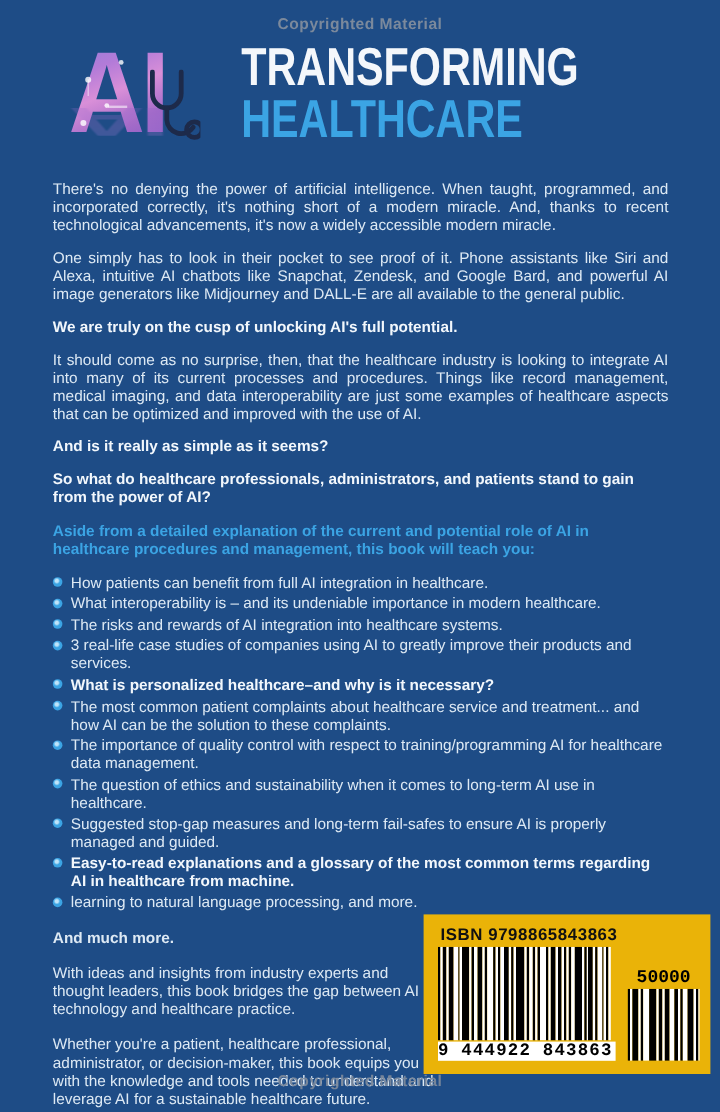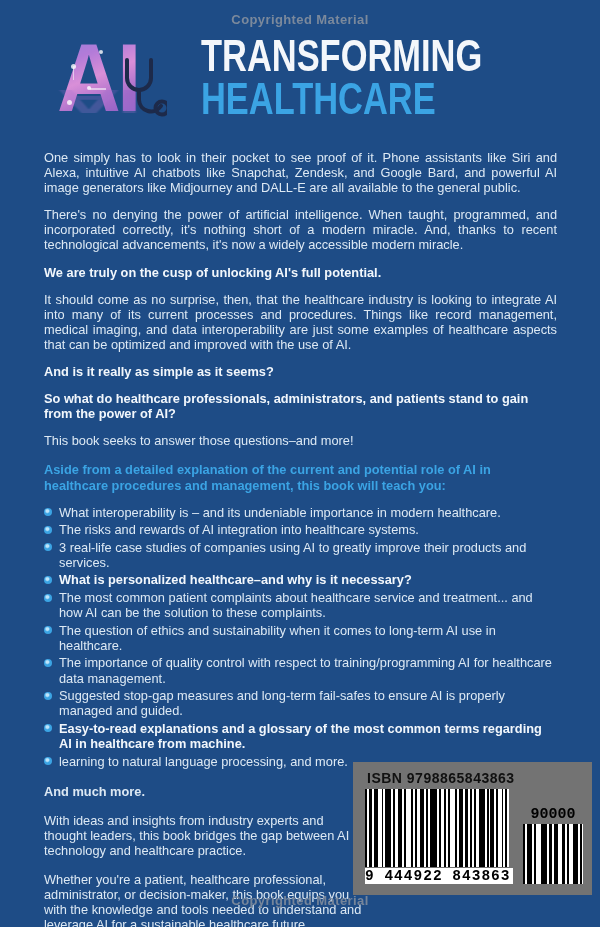--- a/index.html
+++ b/index.html
@@ -90,21 +90,21 @@
     margin-top:3.5px;
     background:radial-gradient(circle at 42% 38%, #bfe4fa 0 18%, #3ba4e4 40% 100%);
   }
   .closing-more{margin-top:15px;font-weight:bold;}
   .closing-p{margin-top:14px;width:318px;text-align:left;}
 
   
   .barcode-box{
     position:absolute;left:353px;top:762px;
     width:239px;height:133px;
-    background:#737373;color:#000;
+    background:#eab308;color:#000;
     padding:6px 10px 6px 12px;
     z-index:2;
   }
   .isbn-label{
     font-size:14px;font-weight:bold;letter-spacing:.5px;
     color:#111;margin:2px 0 3px 2px;
     font-family:"Liberation Sans",sans-serif;
   }
   .barcode-row{display:flex;align-items:flex-end;gap:10px;}
   .barcode-main-wrap{position:relative;width:148px;}
@@ -150,59 +150,62 @@
       </svg>
     </div>
     <div class="titles">
       <div class="title-line l1">TRANSFORMING</div>
       <div class="title-line l2">HEALTHCARE</div>
     </div>
   </div>
 
   <div class="content">
     <div id="intro-paragraphs">
+        <div class="para">There's no denying the power of artificial intelligence. When taught, programmed, and incorporated correctly, it's nothing short of a modern miracle. And, thanks to recent technological advancements, it's now a widely accessible modern miracle.</div>
         <div class="para">One simply has to look in their pocket to see proof of it. Phone assistants like Siri and Alexa, intuitive AI chatbots like Snapchat, Zendesk, and Google Bard, and powerful AI image generators like Midjourney and DALL-E are all available to the general public.</div>
-        <div class="para">There's no denying the power of artificial intelligence. When taught, programmed, and incorporated correctly, it's nothing short of a modern miracle. And, thanks to recent technological advancements, it's now a widely accessible modern miracle.</div>
         <div class="para bold">We are truly on the cusp of unlocking AI's full potential.</div>
         <div class="para">It should come as no surprise, then, that the healthcare industry is looking to integrate AI into many of its current processes and procedures. Things like record management, medical imaging, and data interoperability are just some examples of healthcare aspects that can be optimized and improved with the use of AI.</div>
         <div class="para bold">And is it really as simple as it seems?</div>
         <div class="para bold">So what do healthcare professionals, administrators, and patients stand to gain from the power of AI?</div>
-        <div class="para">This book seeks to answer those questions–and more!</div>
       </div>
 
     <div class="teach-intro">Aside from a detailed explanation of the current and potential role of AI in healthcare procedures and management, this book will teach you:</div>
 
     <ul class="teach-list" id="teach-list">
         <li class="">
           <span class="bullet-dot"></span>
+          <span class="li-text">How patients can benefit from full AI integration in healthcare.</span>
+        </li>
+        <li class="">
+          <span class="bullet-dot"></span>
           <span class="li-text">What interoperability is – and its undeniable importance in modern healthcare.</span>
         </li>
         <li class="">
           <span class="bullet-dot"></span>
           <span class="li-text">The risks and rewards of AI integration into healthcare systems.</span>
         </li>
         <li class="">
           <span class="bullet-dot"></span>
           <span class="li-text">3 real-life case studies of companies using AI to greatly improve their products and services.</span>
         </li>
         <li class="bold">
           <span class="bullet-dot"></span>
           <span class="li-text">What is personalized healthcare–and why is it necessary?</span>
         </li>
         <li class="">
           <span class="bullet-dot"></span>
           <span class="li-text">The most common patient complaints about healthcare service and treatment... and how AI can be the solution to these complaints.</span>
         </li>
         <li class="">
           <span class="bullet-dot"></span>
+          <span class="li-text">The importance of quality control with respect to training/programming AI for healthcare data management.</span>
+        </li>
+        <li class="">
+          <span class="bullet-dot"></span>
           <span class="li-text">The question of ethics and sustainability when it comes to long-term AI use in healthcare.</span>
-        </li>
-        <li class="">
-          <span class="bullet-dot"></span>
-          <span class="li-text">The importance of quality control with respect to training/programming AI for healthcare data management.</span>
         </li>
         <li class="">
           <span class="bullet-dot"></span>
           <span class="li-text">Suggested stop-gap measures and long-term fail-safes to ensure AI is properly managed and guided.</span>
         </li>
         <li class="bold">
           <span class="bullet-dot"></span>
           <span class="li-text">Easy-to-read explanations and a glossary of the most common terms regarding AI in healthcare from machine.</span>
         </li>
         <li class="">
@@ -272,21 +275,21 @@
             <span class="b" style="width: 1.85px; flex: 0 0 auto;"></span>
             <span class="w" style="width: 3.7px; flex: 0 0 auto;"></span>
             <span class="b" style="width: 1.85px; flex: 0 0 auto;"></span>
             <span class="w" style="width: 1.85px; flex: 0 0 auto;"></span>
             <span class="b" style="width: 1.85px; flex: 0 0 auto;"></span>
             <span class="w" style="width: 1.85px; flex: 0 0 auto;"></span>
           </div>
         <div class="barcode-digits">9 444922 843863</div>
       </div>
       <div class="price-wrap">
-        <div class="price-code">90000</div>
+        <div class="price-code">50000</div>
         <div class="bars barcode-price" id="barcode-price">
             <span class="b" style="width: 2.2px; flex: 0 0 auto;"></span>
             <span class="w" style="width: 2.2px; flex: 0 0 auto;"></span>
             <span class="b" style="width: 4.4px; flex: 0 0 auto;"></span>
             <span class="w" style="width: 2.2px; flex: 0 0 auto;"></span>
             <span class="b" style="width: 2.2px; flex: 0 0 auto;"></span>
             <span class="w" style="width: 4.4px; flex: 0 0 auto;"></span>
             <span class="b" style="width: 6.6px; flex: 0 0 auto;"></span>
             <span class="w" style="width: 2.2px; flex: 0 0 auto;"></span>
             <span class="b" style="width: 2.2px; flex: 0 0 auto;"></span>

